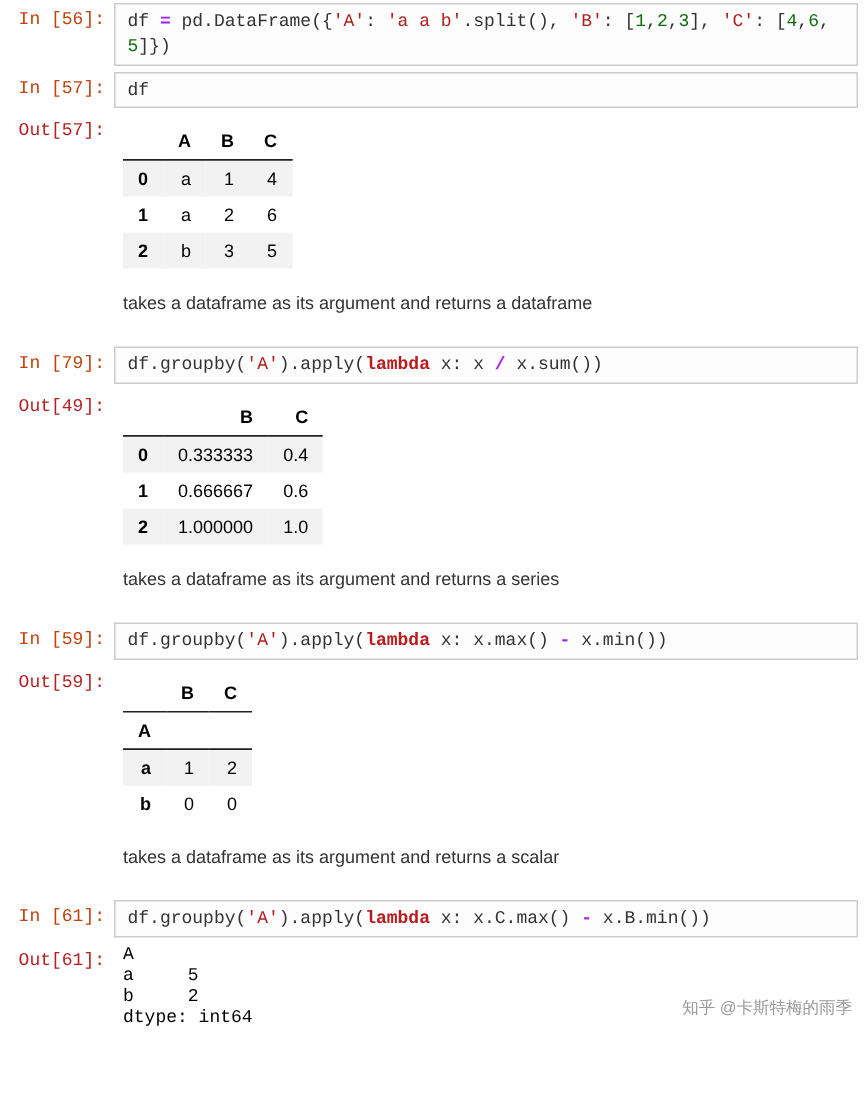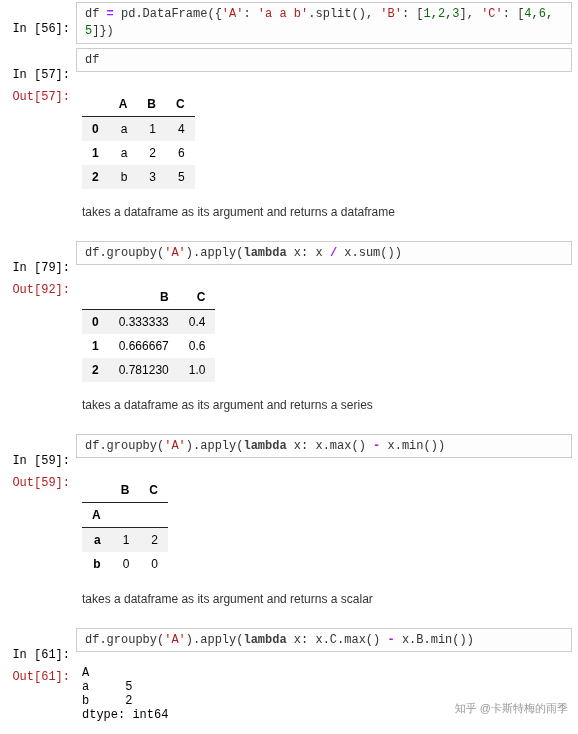--- a/index.html
+++ b/index.html
@@ -18,21 +18,21 @@
     padding: 2px 0;
   }
   .prompt {
     width: 70px;
     min-width: 70px;
     text-align: right;
     padding: 4px 6px 0 0;
     font-family: "Courier New", monospace;
     font-size: 12px;
   }
-  .prompt.in { color: #000000; margin-top: 16px; }
+  .prompt.in { color: #c2410c; }
   .prompt.out { color: #b22222; }
   .code-area {
     flex: 1;
     border: 1px solid #ccc;
     background: #fdfdfd;
     padding: 3px 8px;
     font-family: "Courier New", monospace;
     font-size: 12px;
     margin-right: 6px;
     line-height: 1.4;
@@ -48,21 +48,21 @@
     white-space: pre;
   }
   .desc {
     font-size: 12px;
     color: #333;
     margin: 16px 0 12px 0;
   }
   
   .s-str { color: #b21e1e; }
   .s-num { color: #0b6e0b; }
-  .s-kw  { color: #404040; font-weight: bold; text-align: right; }
+  .s-kw  { color: #b91c1c; font-weight: bold; text-align: right; }
   .s-op  { color: #a020f0; font-weight: bold; }
   .s-plain { color: #333; }
 
   
   table.df {
     border-collapse: collapse;
     font-family: Arial, Helvetica, sans-serif;
     font-size: 12px;
     margin: 6px 0 4px 0;
   }
@@ -141,21 +141,21 @@
           </tbody>
         </table>
         <div class="desc">takes a dataframe as its argument and returns a dataframe</div>
       </div>
     </div>
     <div class="cell">
       <div class="prompt in">In  [79]:</div>
       <div class="code-area"><span class="s-plain">df.groupby(</span><span class="s-str">'A'</span><span class="s-plain">).apply(</span><span class="s-kw">lambda</span><span class="s-plain"> x: x </span><span class="s-op">/</span><span class="s-plain"> x.sum())</span></div>
     </div>
     <div class="cell">
-      <div class="prompt out">Out[92]:</div>
+      <div class="prompt out">Out[49]:</div>
       <div class="plain-area">
         <table class="df">
           <thead>
             <tr>
               <th></th>
               <th>B</th>
               <th>C</th>
             </tr>
           </thead>
           <tbody>
@@ -164,21 +164,21 @@
               <td>0.333333</td>
               <td>0.4</td>
             </tr>
             <tr>
               <th>1</th>
               <td>0.666667</td>
               <td>0.6</td>
             </tr>
             <tr>
               <th>2</th>
-              <td>0.781230</td>
+              <td>1.000000</td>
               <td>1.0</td>
             </tr>
           </tbody>
         </table>
         <div class="desc">takes a dataframe as its argument and returns a series</div>
       </div>
     </div>
     <div class="cell">
       <div class="prompt in">In  [59]:</div>
       <div class="code-area"><span class="s-plain">df.groupby(</span><span class="s-str">'A'</span><span class="s-plain">).apply(</span><span class="s-kw">lambda</span><span class="s-plain"> x: x.max() </span><span class="s-op">-</span><span class="s-plain"> x.min())</span></div>

